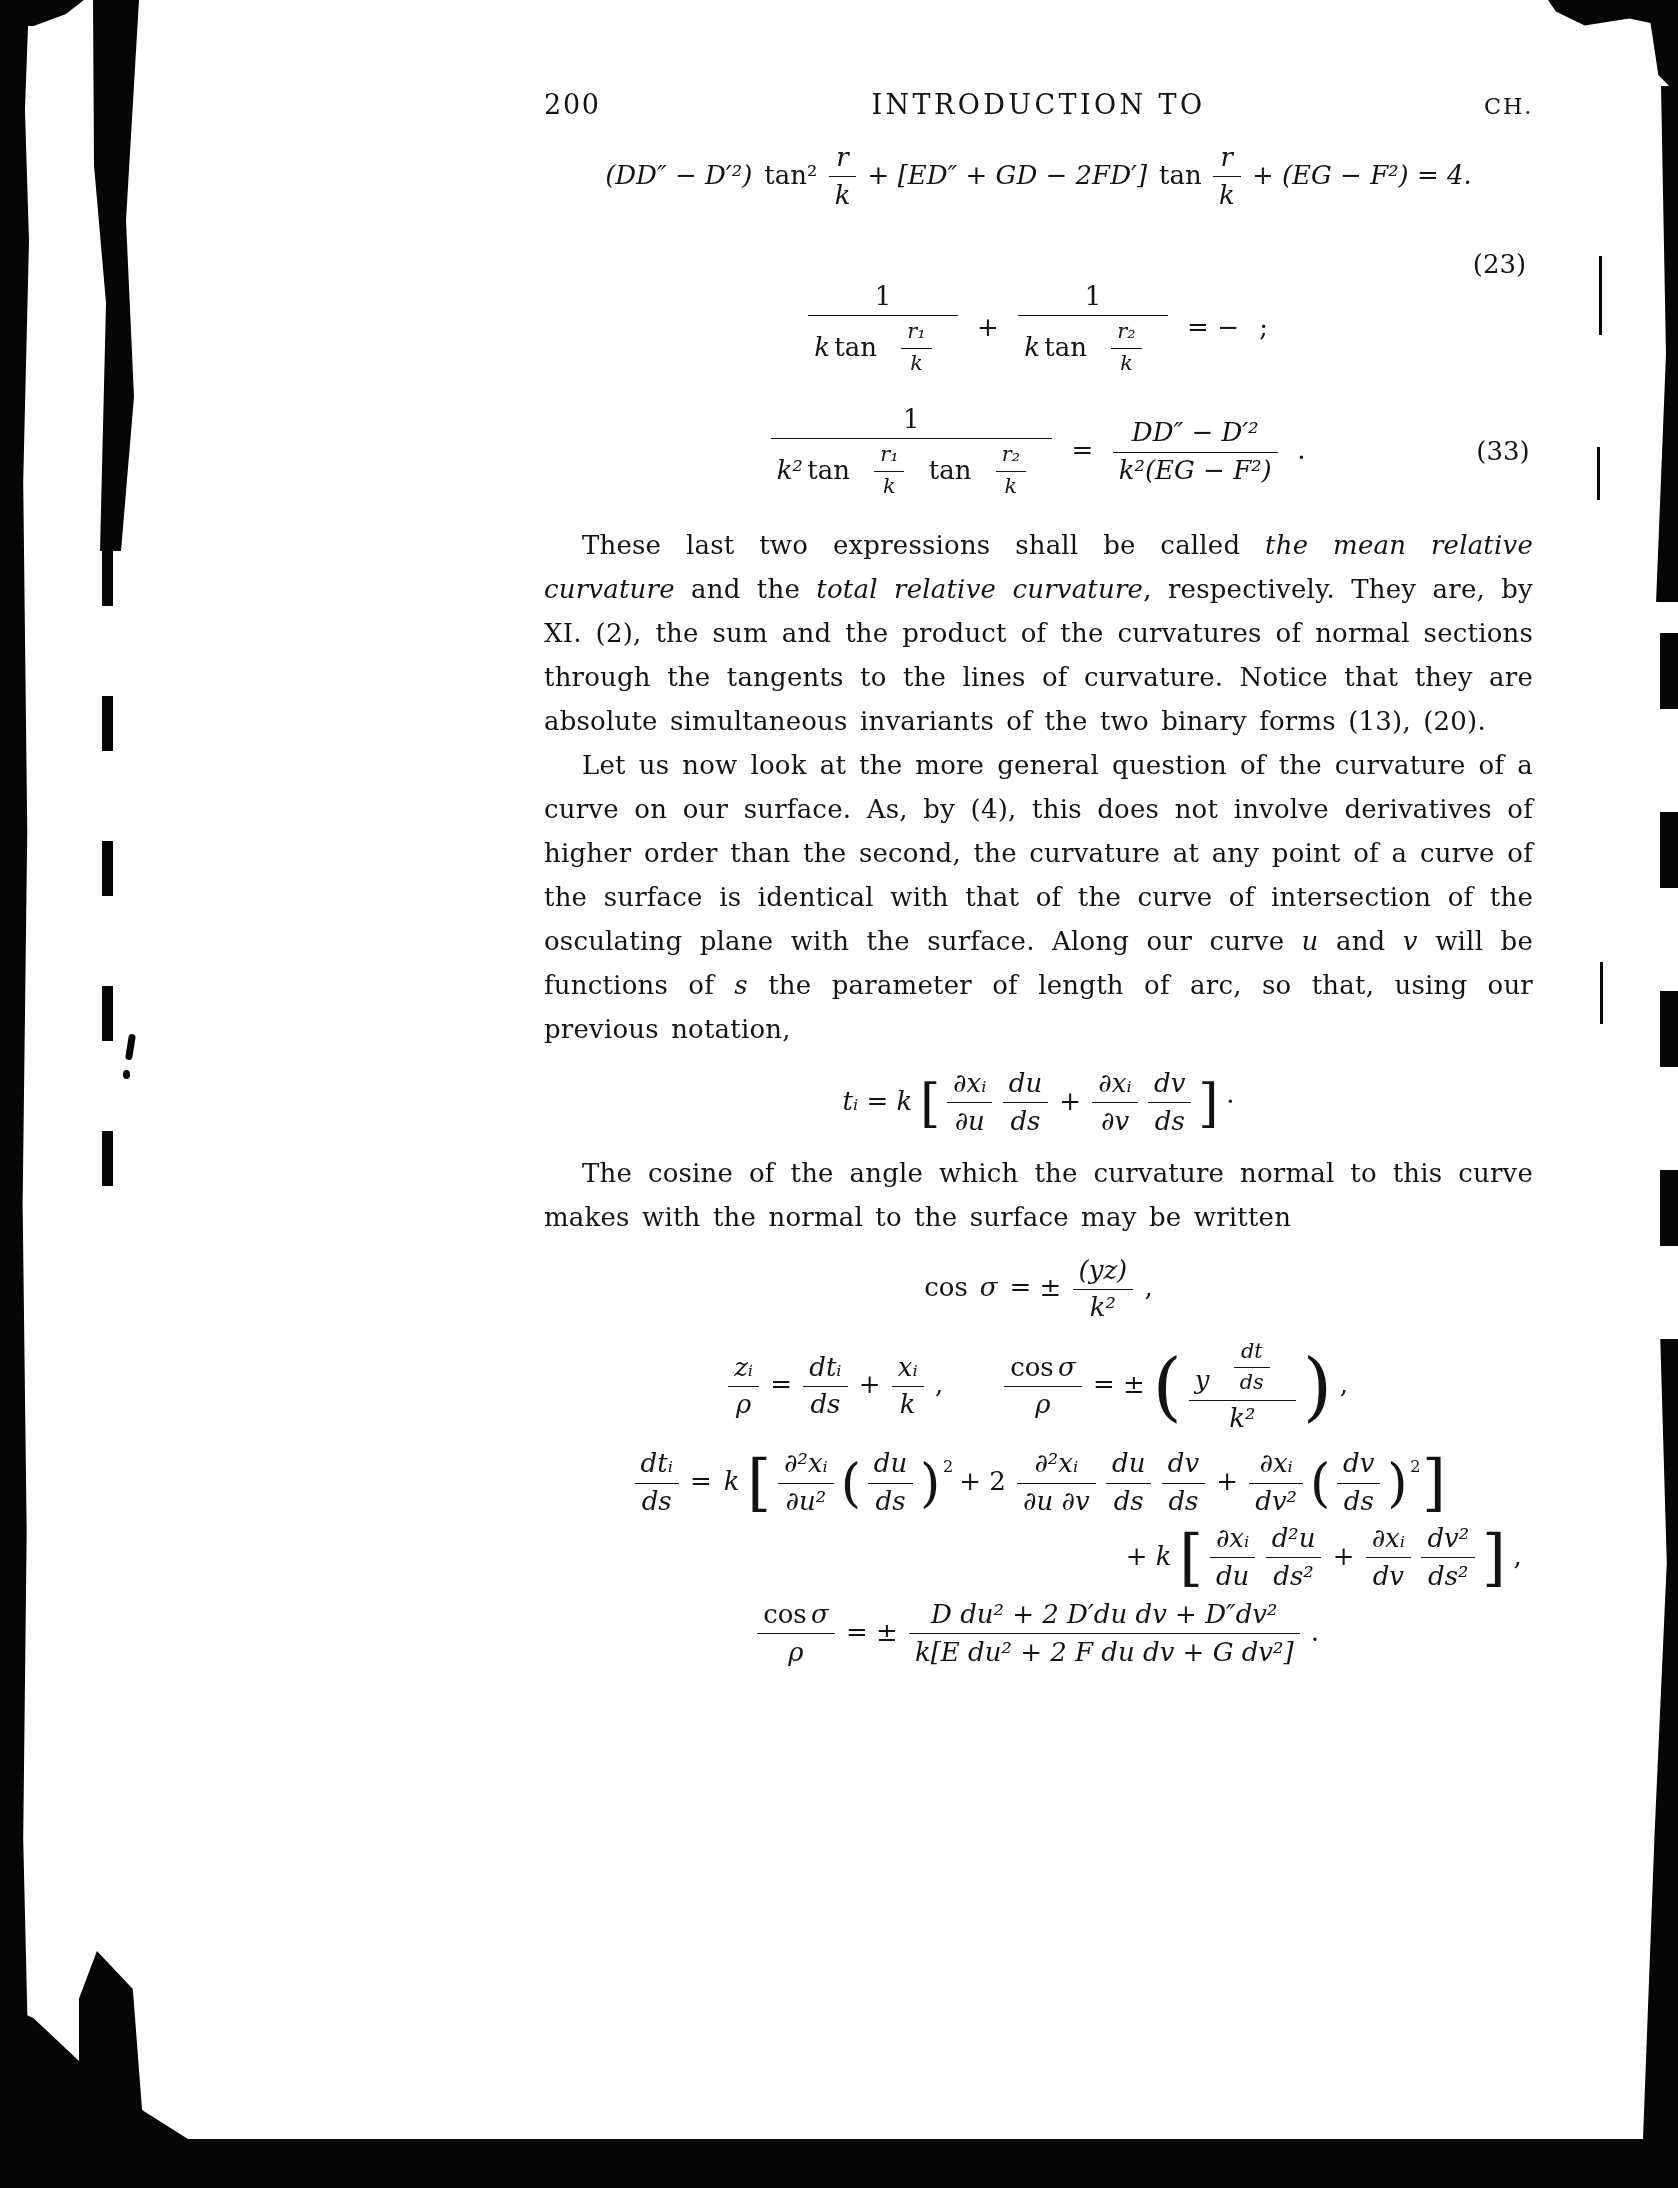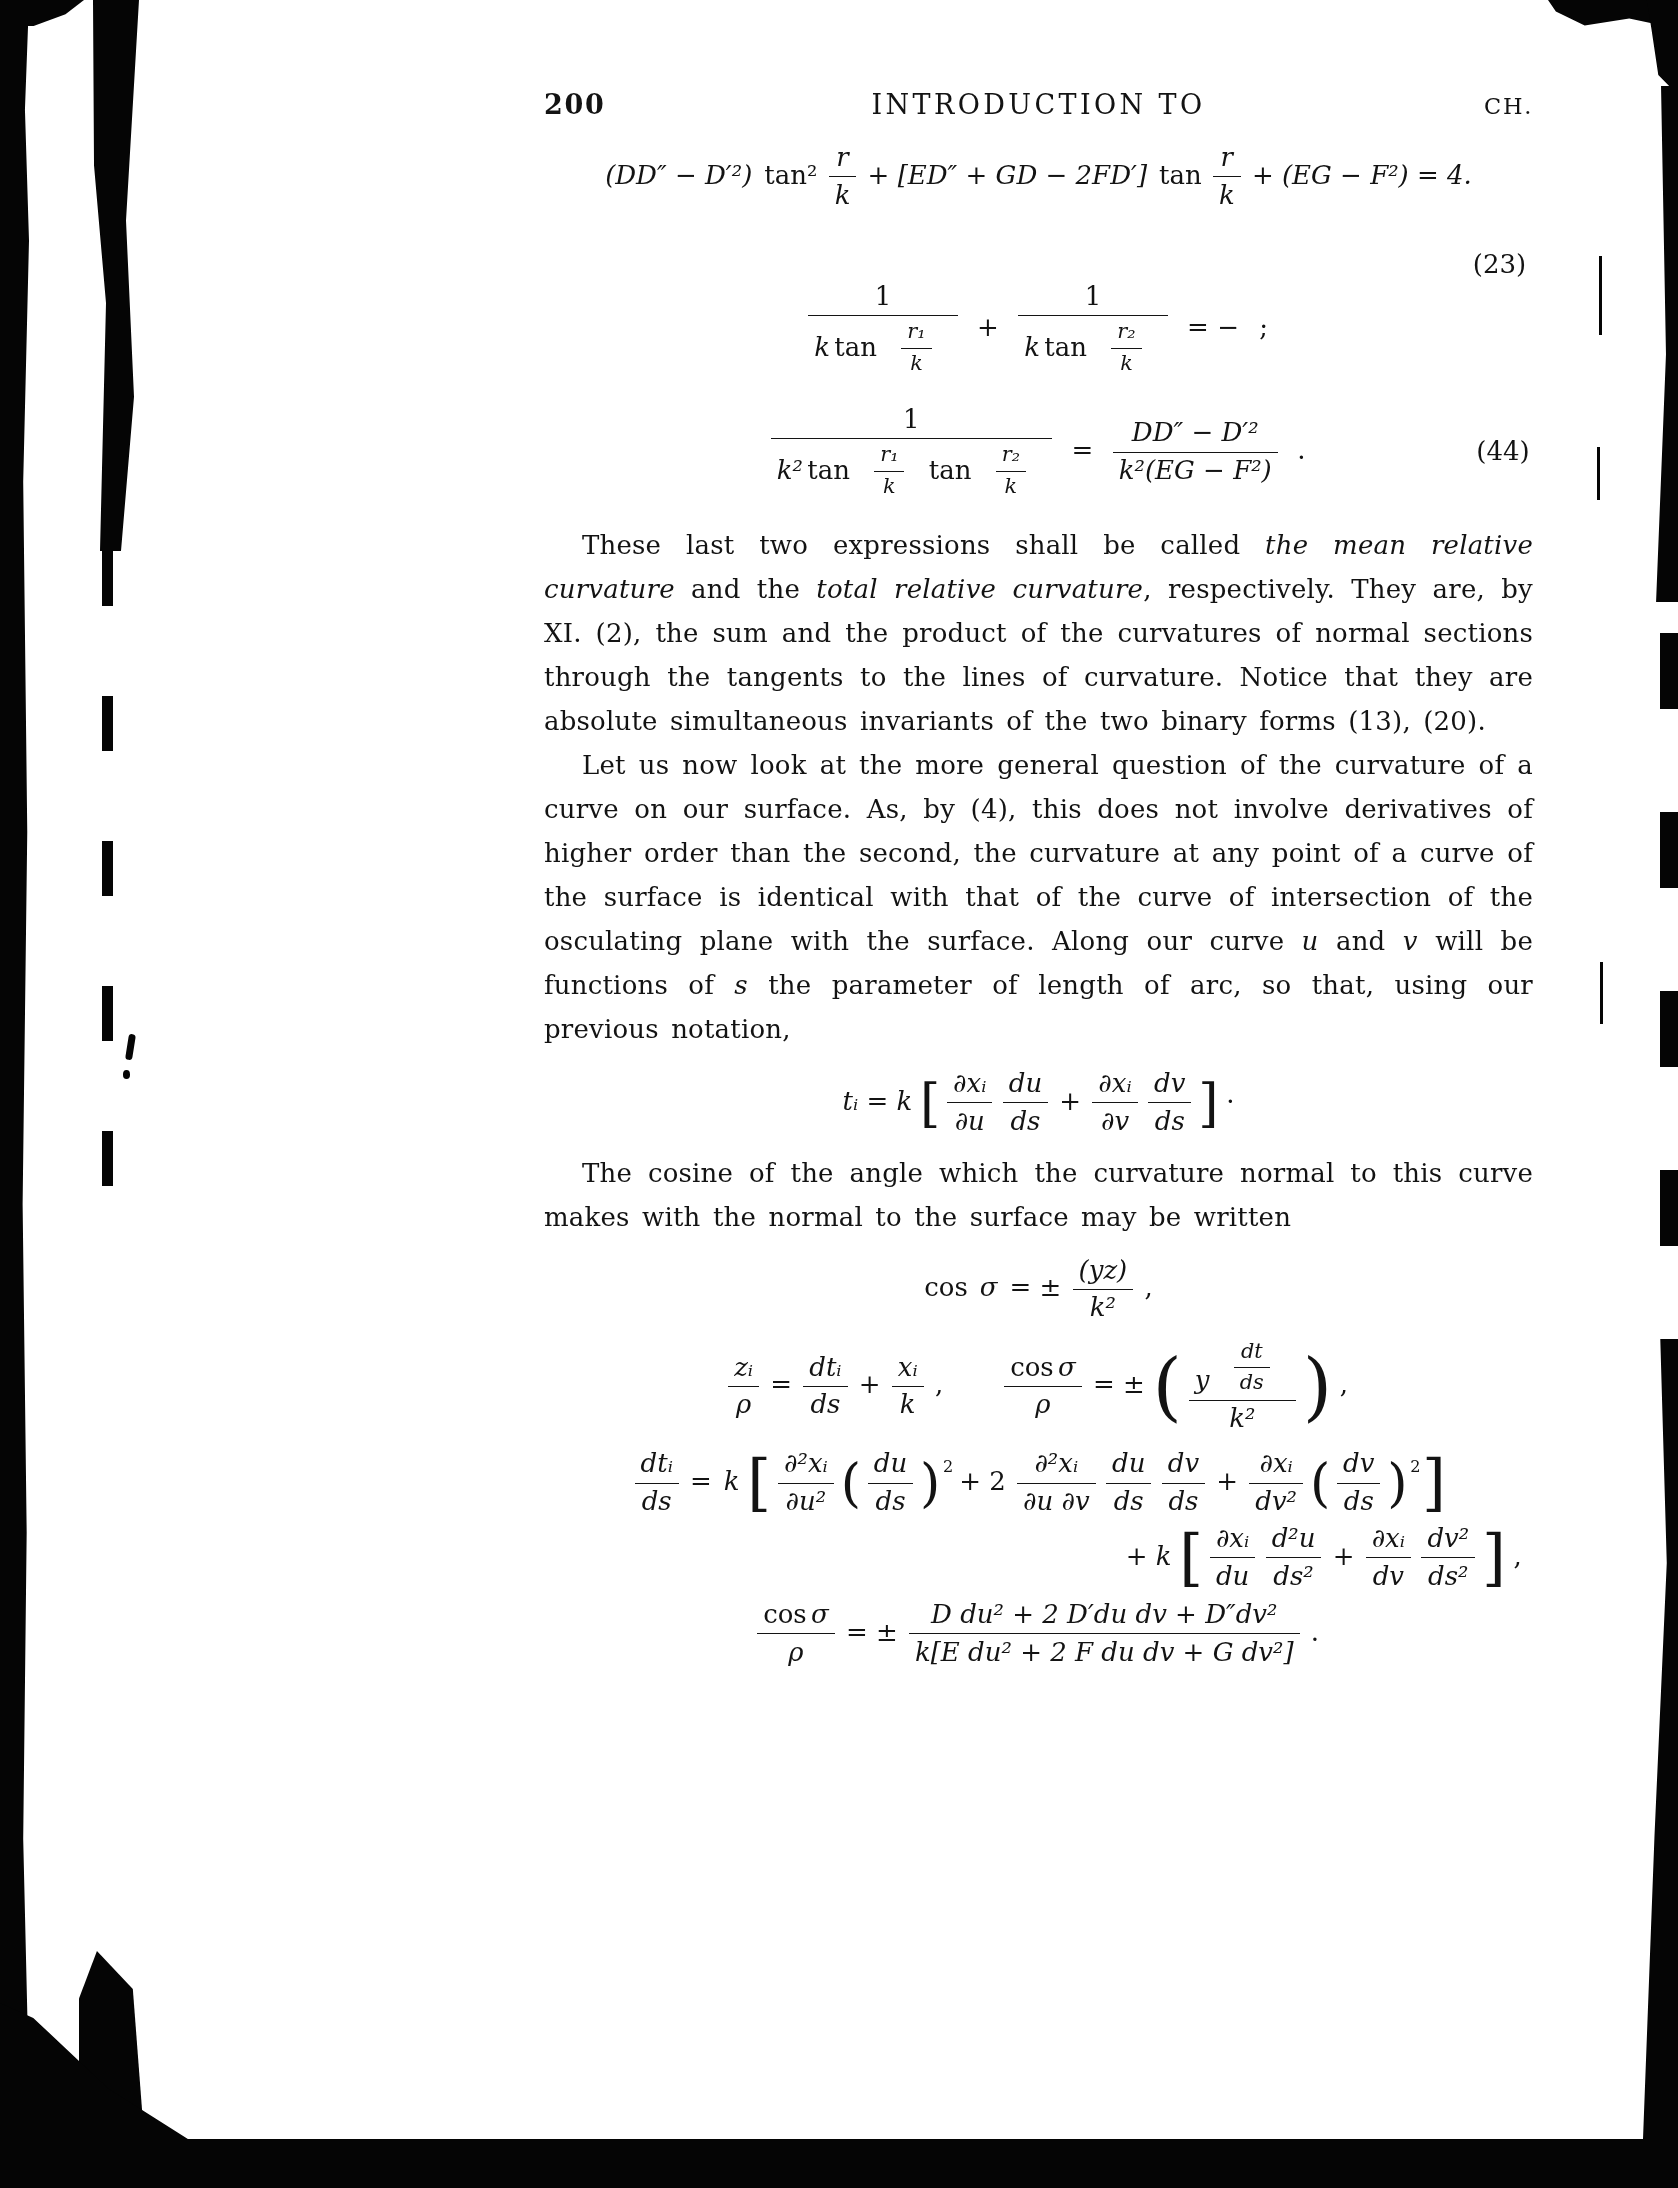--- a/index.html
+++ b/index.html
@@ -40,21 +40,21 @@
   .strip-right-3 { right:0; top:1339px; width:36px; height:800px;
     clip-path: polygon(48% 0,100% 0,100% 100%,0 100%,32% 62%,66% 28%); }
   .dash-right-1 { left:1599px; top:256px; width:3.4px; height:79px; }
   .dash-right-2 { left:1597px; top:447px; width:2.6px; height:53px; }
   .dash-right-3 { left:1600px; top:962px; width:2.6px; height:62px; }
 
   
   .content { position:absolute; left:544px; top:0; width:989px; }
 
   .header { display:flex; align-items:baseline; margin-top:89px; font-size:27px; }
-  .header .pagenum { width:189px; letter-spacing:1.7px;font-weight:bold; }
+  .header .pagenum { width:189px; letter-spacing:1.7px; }
   .header .title { flex:1; text-align:center; letter-spacing:3.4px; }
   .header .ch { width:189px; text-align:right; font-size:22.4px; letter-spacing:1.7px; }
 
   .para { font-size:26px; line-height:44px; text-align:justify; margin:0;
           text-indent:38px; word-spacing:3.9px; letter-spacing:0.2px; }
   .it { font-style: italic; }
   .rm { font-style: normal; }
 
   .eq { text-align:center; font-size:26px; line-height:1.15; }
   .eq.right { text-align:right; padding-right:5.2px; }
@@ -181,21 +181,21 @@
               <span class="de it">k</span>
             </span>
           </span>
         </span>
       <span class="tok rm">=</span>
       <span class="fr">
           <span class="nu it">DD″ − D′²</span>
           <span class="de it">k²(EG − F²)</span>
         </span>
       <span class="tok rm">.</span>
-      <span class="label-abs">(44)</span>
+      <span class="label-abs">(33)</span>
     </div>
 
     <p class="para mt-p1"><span>These last two expressions shall be called </span><span class="it">the mean relative curvature</span><span> and the </span><span class="it">total relative curvature</span><span>, respectively.  They are, by XI. (2), the sum and the product of the curvatures of normal sections through the tangents to the lines of curvature.  Notice that they are absolute simultaneous invariants of the two binary forms (13), (20).</span></p>
 
     <p class="para"><span>Let us now look at the more general question of the curvature of a curve on our surface.  As, by (4), this does not involve derivatives of higher order than the second, the curvature at any point of a curve of the surface is identical with that of the curve of intersection of the osculating plane with the surface.  Along our curve </span><span class="it">u</span><span> and </span><span class="it">v</span><span> will be functions of </span><span class="it">s</span><span> the parameter of length of arc, so that, using our previous notation,</span></p>
 
     <div class="eq mt-eqt">
       <span class="tok it">tᵢ = k</span><span class="bd">[</span><span class="fr">
           <span class="nu it">∂xᵢ</span>
           <span class="de it">∂u</span>

